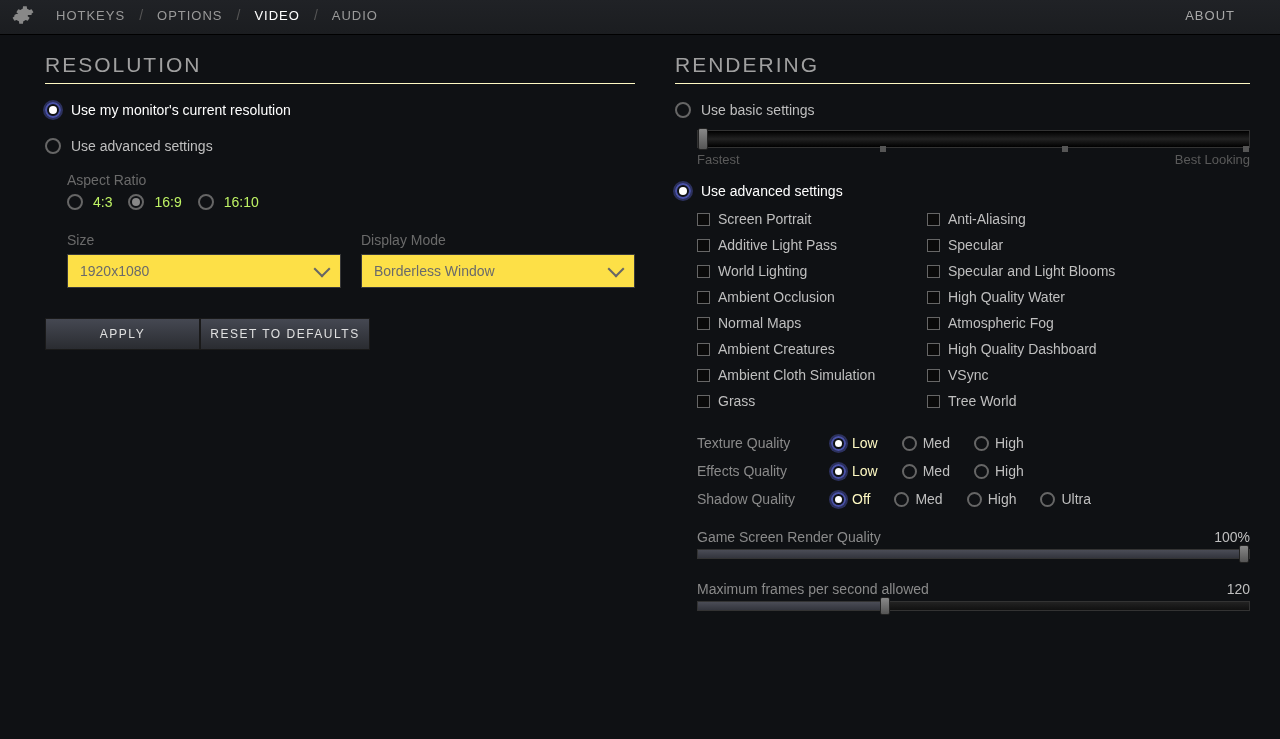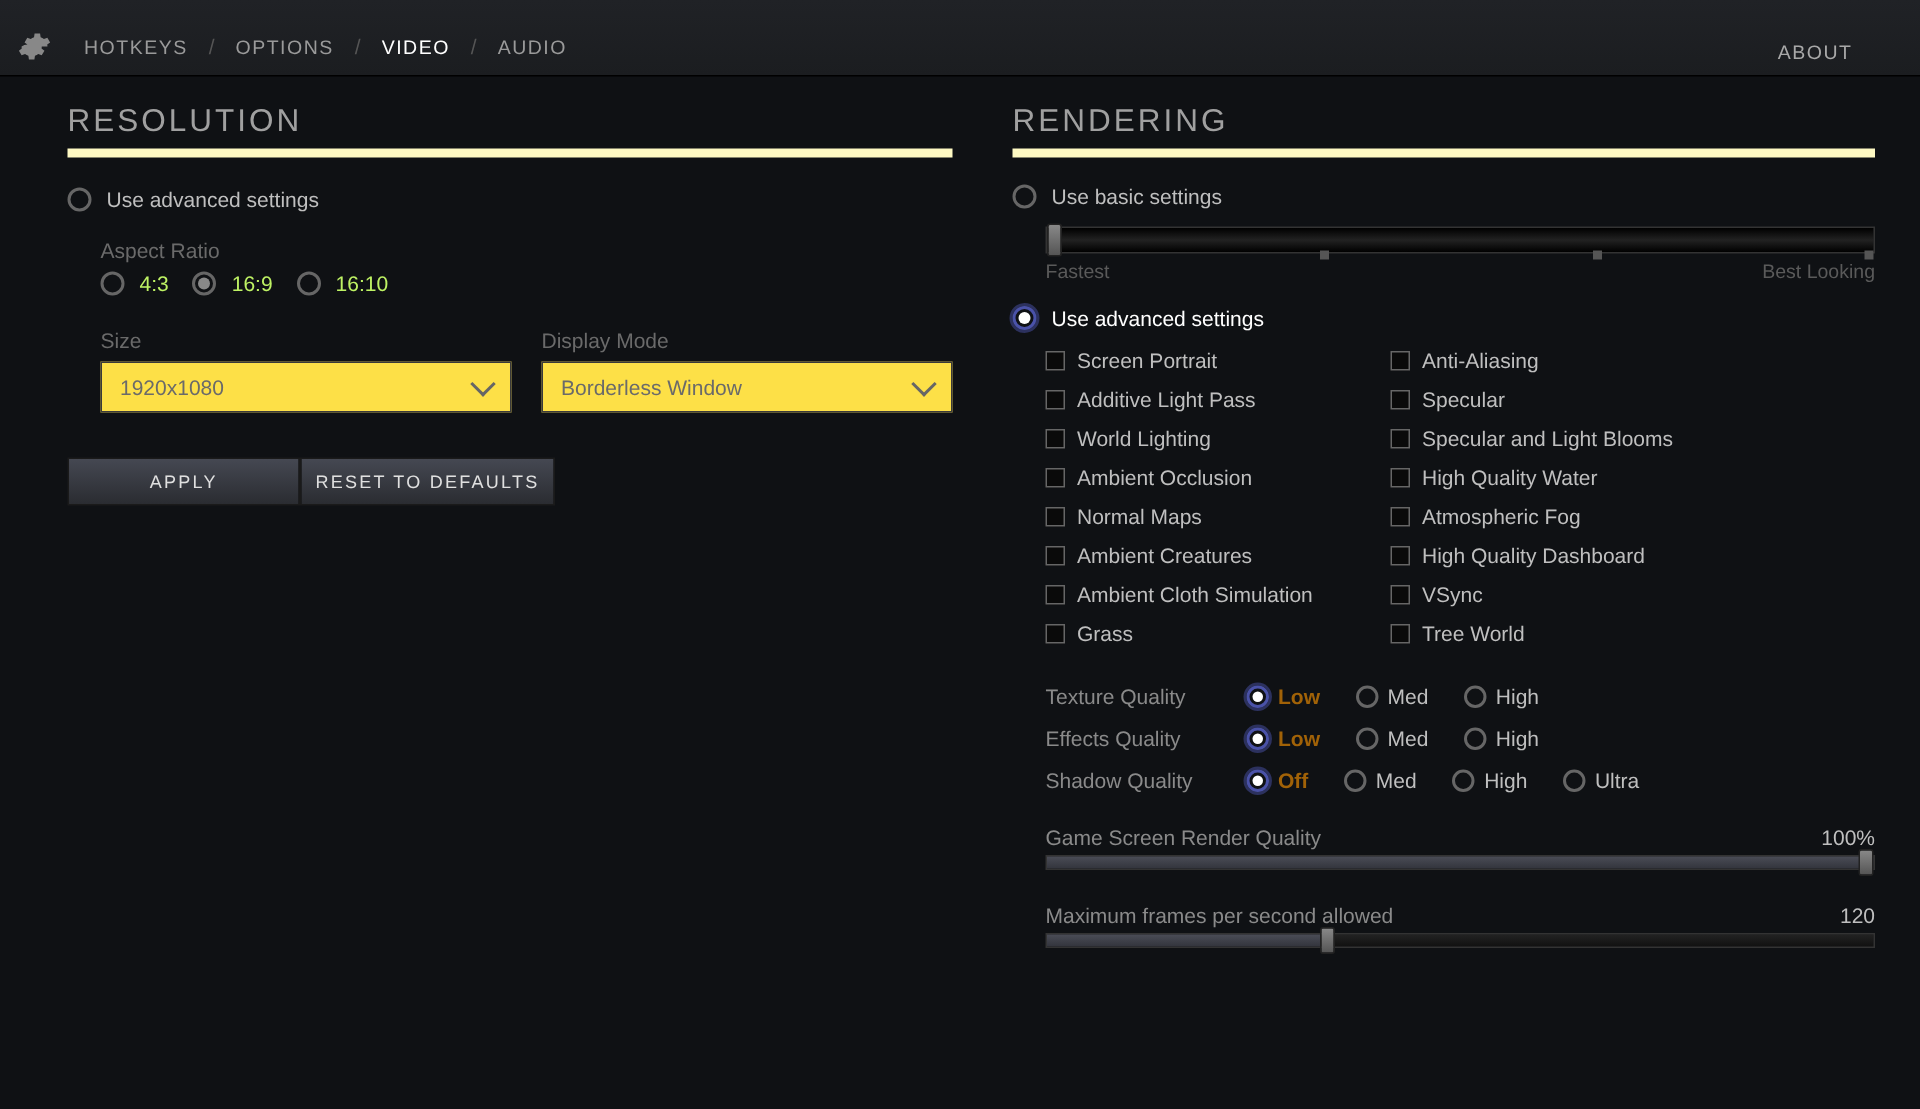--- a/index.html
+++ b/index.html
@@ -7,23 +7,23 @@
   width: 1280px;
   height: 739px;
   background: #0f1114;
   color: #b8b8b8;
   font-family: "Segoe UI", Arial, sans-serif;
   font-size: 14px;
   overflow: hidden;
 }
 .topbar {
   display: flex;
-  align-items: flex-end;
+  align-items: center;
   justify-content: space-between;
-  padding: 20px 45px 8px 12px;
+  padding: 4px 45px 8px 12px;
   background: linear-gradient(to bottom, #202226 0%, #1b1d20 100%);
   border-bottom: 1px solid #000;
 }
 .nav-left { display: flex; align-items: center; gap: 14px; }
 .gear {
   width: 22px; height: 22px;
   color: #888;
   margin-right: 8px;
 }
 .nav-item {
@@ -43,21 +43,21 @@
 }
 .col-left { width: 590px; }
 .col-right { flex: 1; }
 
 .section-title {
   font-size: 21px;
   color: #a0a0a0;
   letter-spacing: 2px;
   font-weight: 400;
   padding-bottom: 6px;
-  border-bottom: 6px solid #fef9c3;
+  border-bottom: 1px solid #fef9c3;
   margin-bottom: 18px;
 }
 
 .radio-row {
   display: flex;
   align-items: center;
   gap: 10px;
   margin-bottom: 12px;
   cursor: pointer;
 }
@@ -177,21 +177,21 @@
   flex-shrink: 0;
 }
 .check-label { color: #bfbfbf; font-size: 14px; }
 
 .quality-row { display: flex; align-items: center; gap: 24px; margin-bottom: 12px; }
 .quality-label { width: 110px; color: #8a8a8a; }
 .radio-inline { display: flex; align-items: center; gap: 6px; }
 .radio-inline .radio { width: 15px; height: 15px; }
 .radio-inline .radio.checked::after { width: 7px; height: 7px; }
 .radio-inline span.lbl { color: #bfbfbf; }
-.radio-inline span.lbl.bright { color: #a16207; font-weight: bold; }
+.radio-inline span.lbl.bright { color: #fef9c3; }
 
 .slider-block { margin-top: 22px; }
 .slider-header { display: flex; justify-content: space-between; color: #8a8a8a; margin-bottom: 4px; }
 .slider-value { color: #bfbfbf; }
 .slider-thin {
   position: relative;
   height: 10px;
   background: linear-gradient(to bottom, #222 0%, #111 100%);
   border: 1px solid #333;
 }
@@ -221,20 +221,24 @@
   <div class="nav-right">
     <span class="nav-item">ABOUT</span>
   </div>
 </div>
 
 <div class="content">
 
   <div class="col-left">
     <h2 class="section-title">RESOLUTION</h2>
 
+    <div class="radio-row">
+      <span class="radio checked"></span>
+      <span class="radio-label bright">Use my monitor's current resolution</span>
+    </div>
 
     <div class="radio-row" style="margin-top:20px;">
       <span class="radio"></span>
       <span class="radio-label">Use advanced settings</span>
     </div>
 
     <div class="sub-block">
       <div class="field-label">Aspect Ratio</div>
       <div class="aspect-row">
         <div class="radio-row" style="margin-bottom:0">

